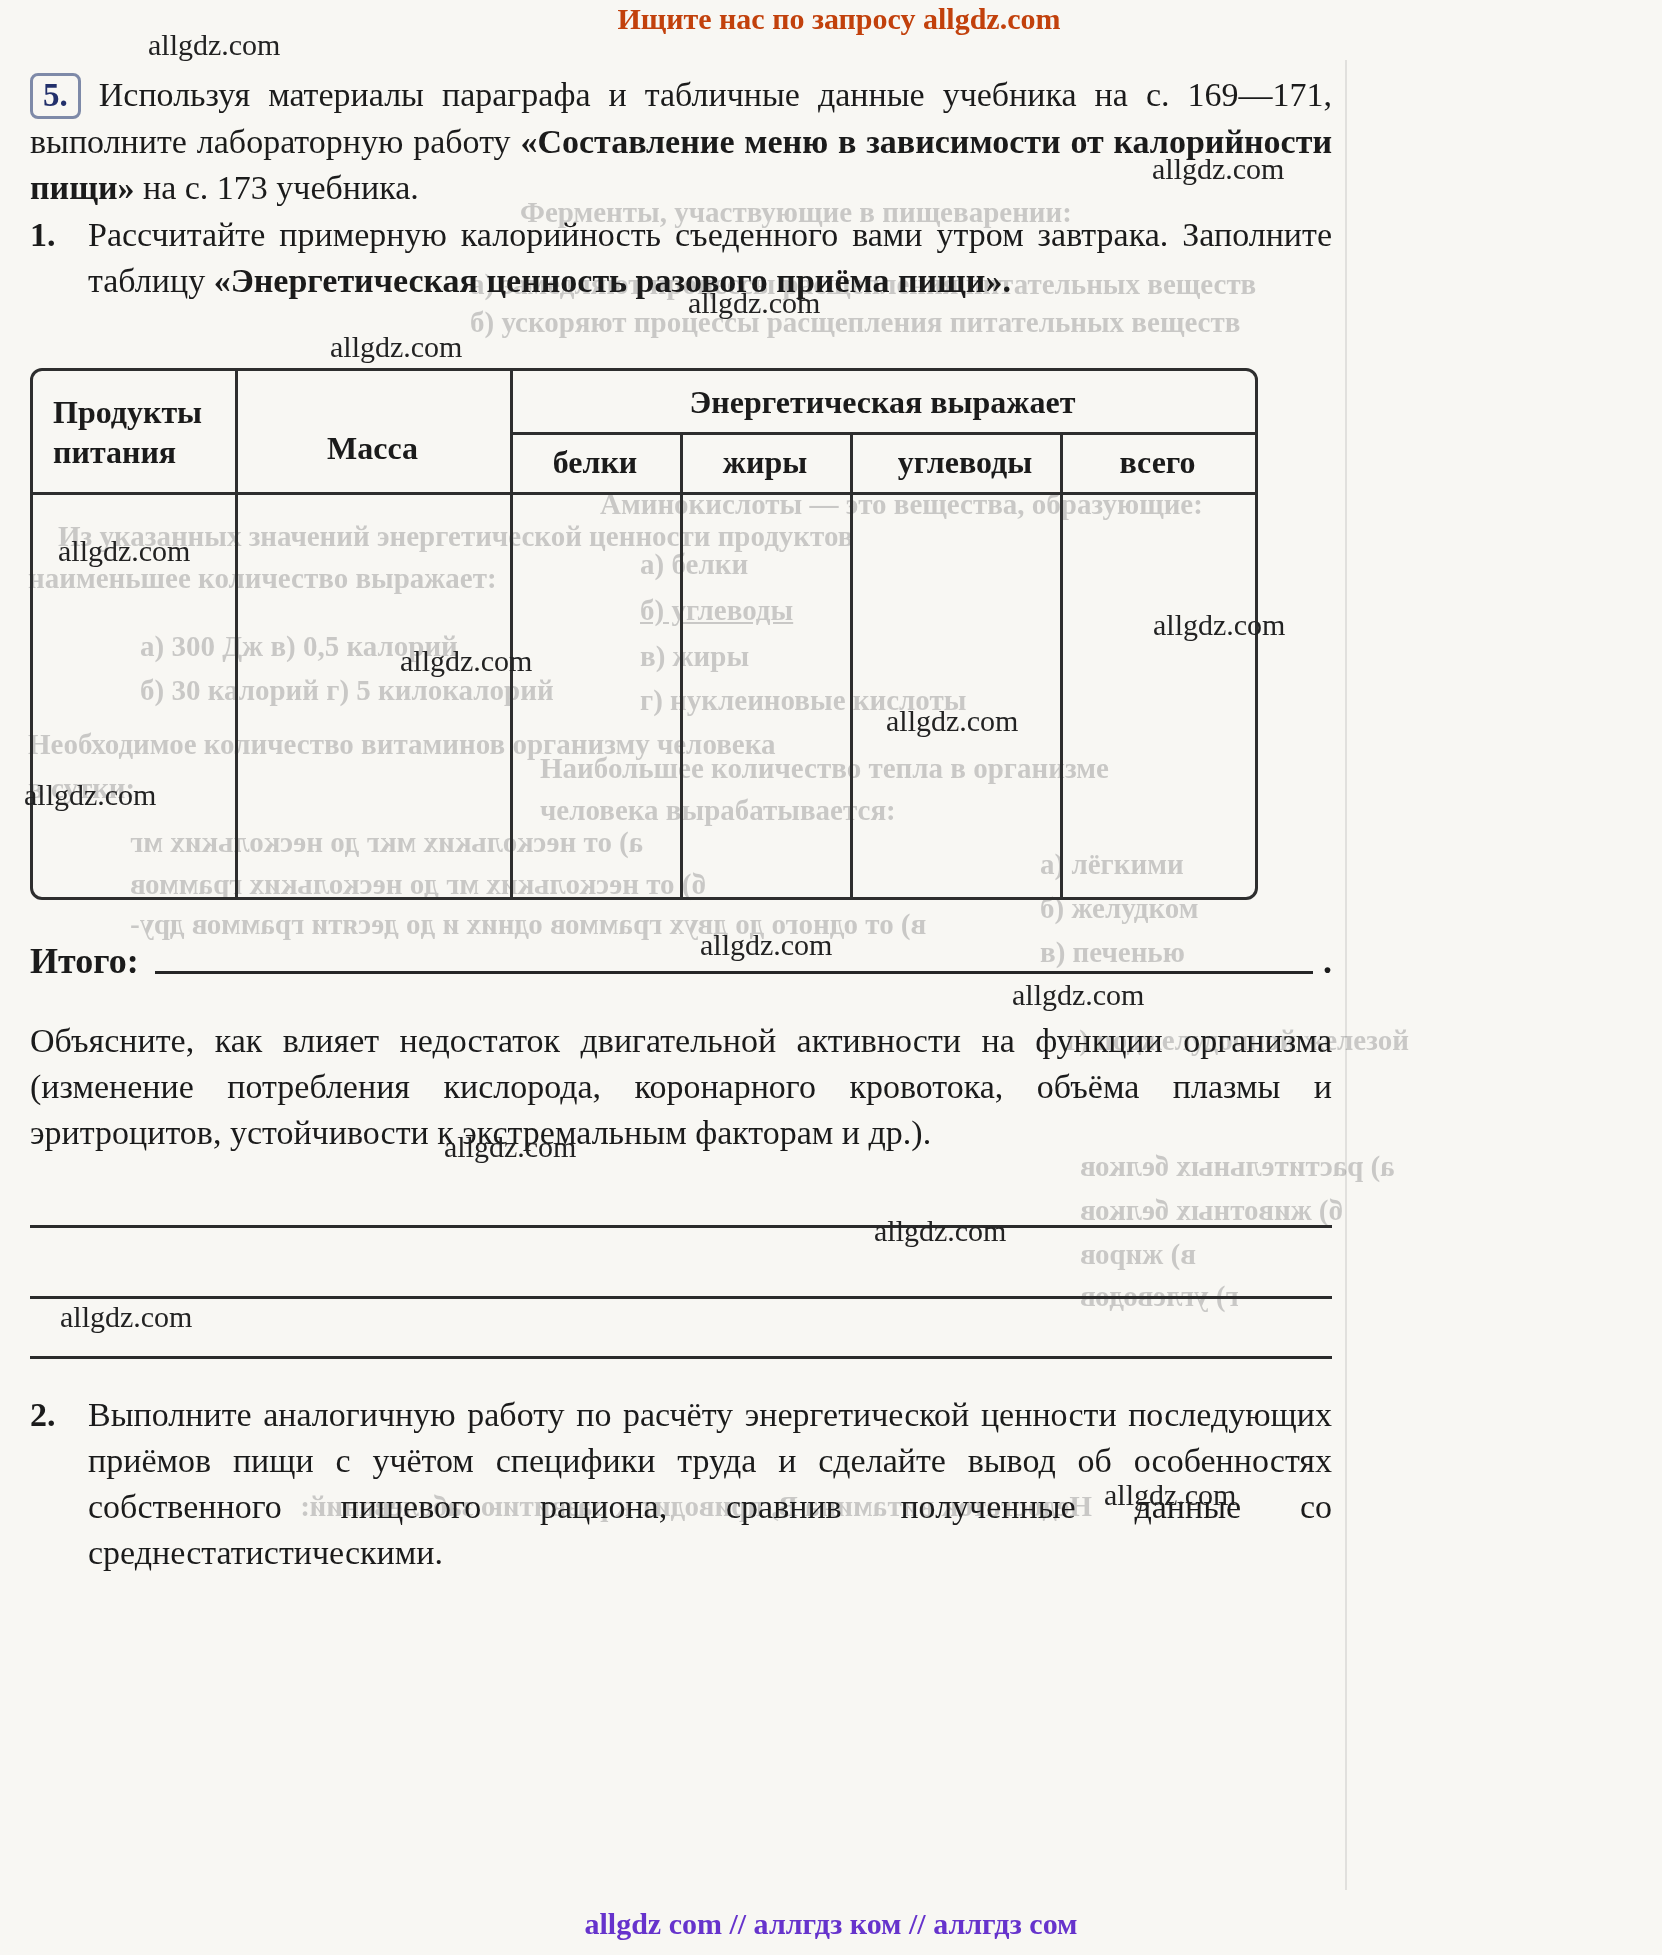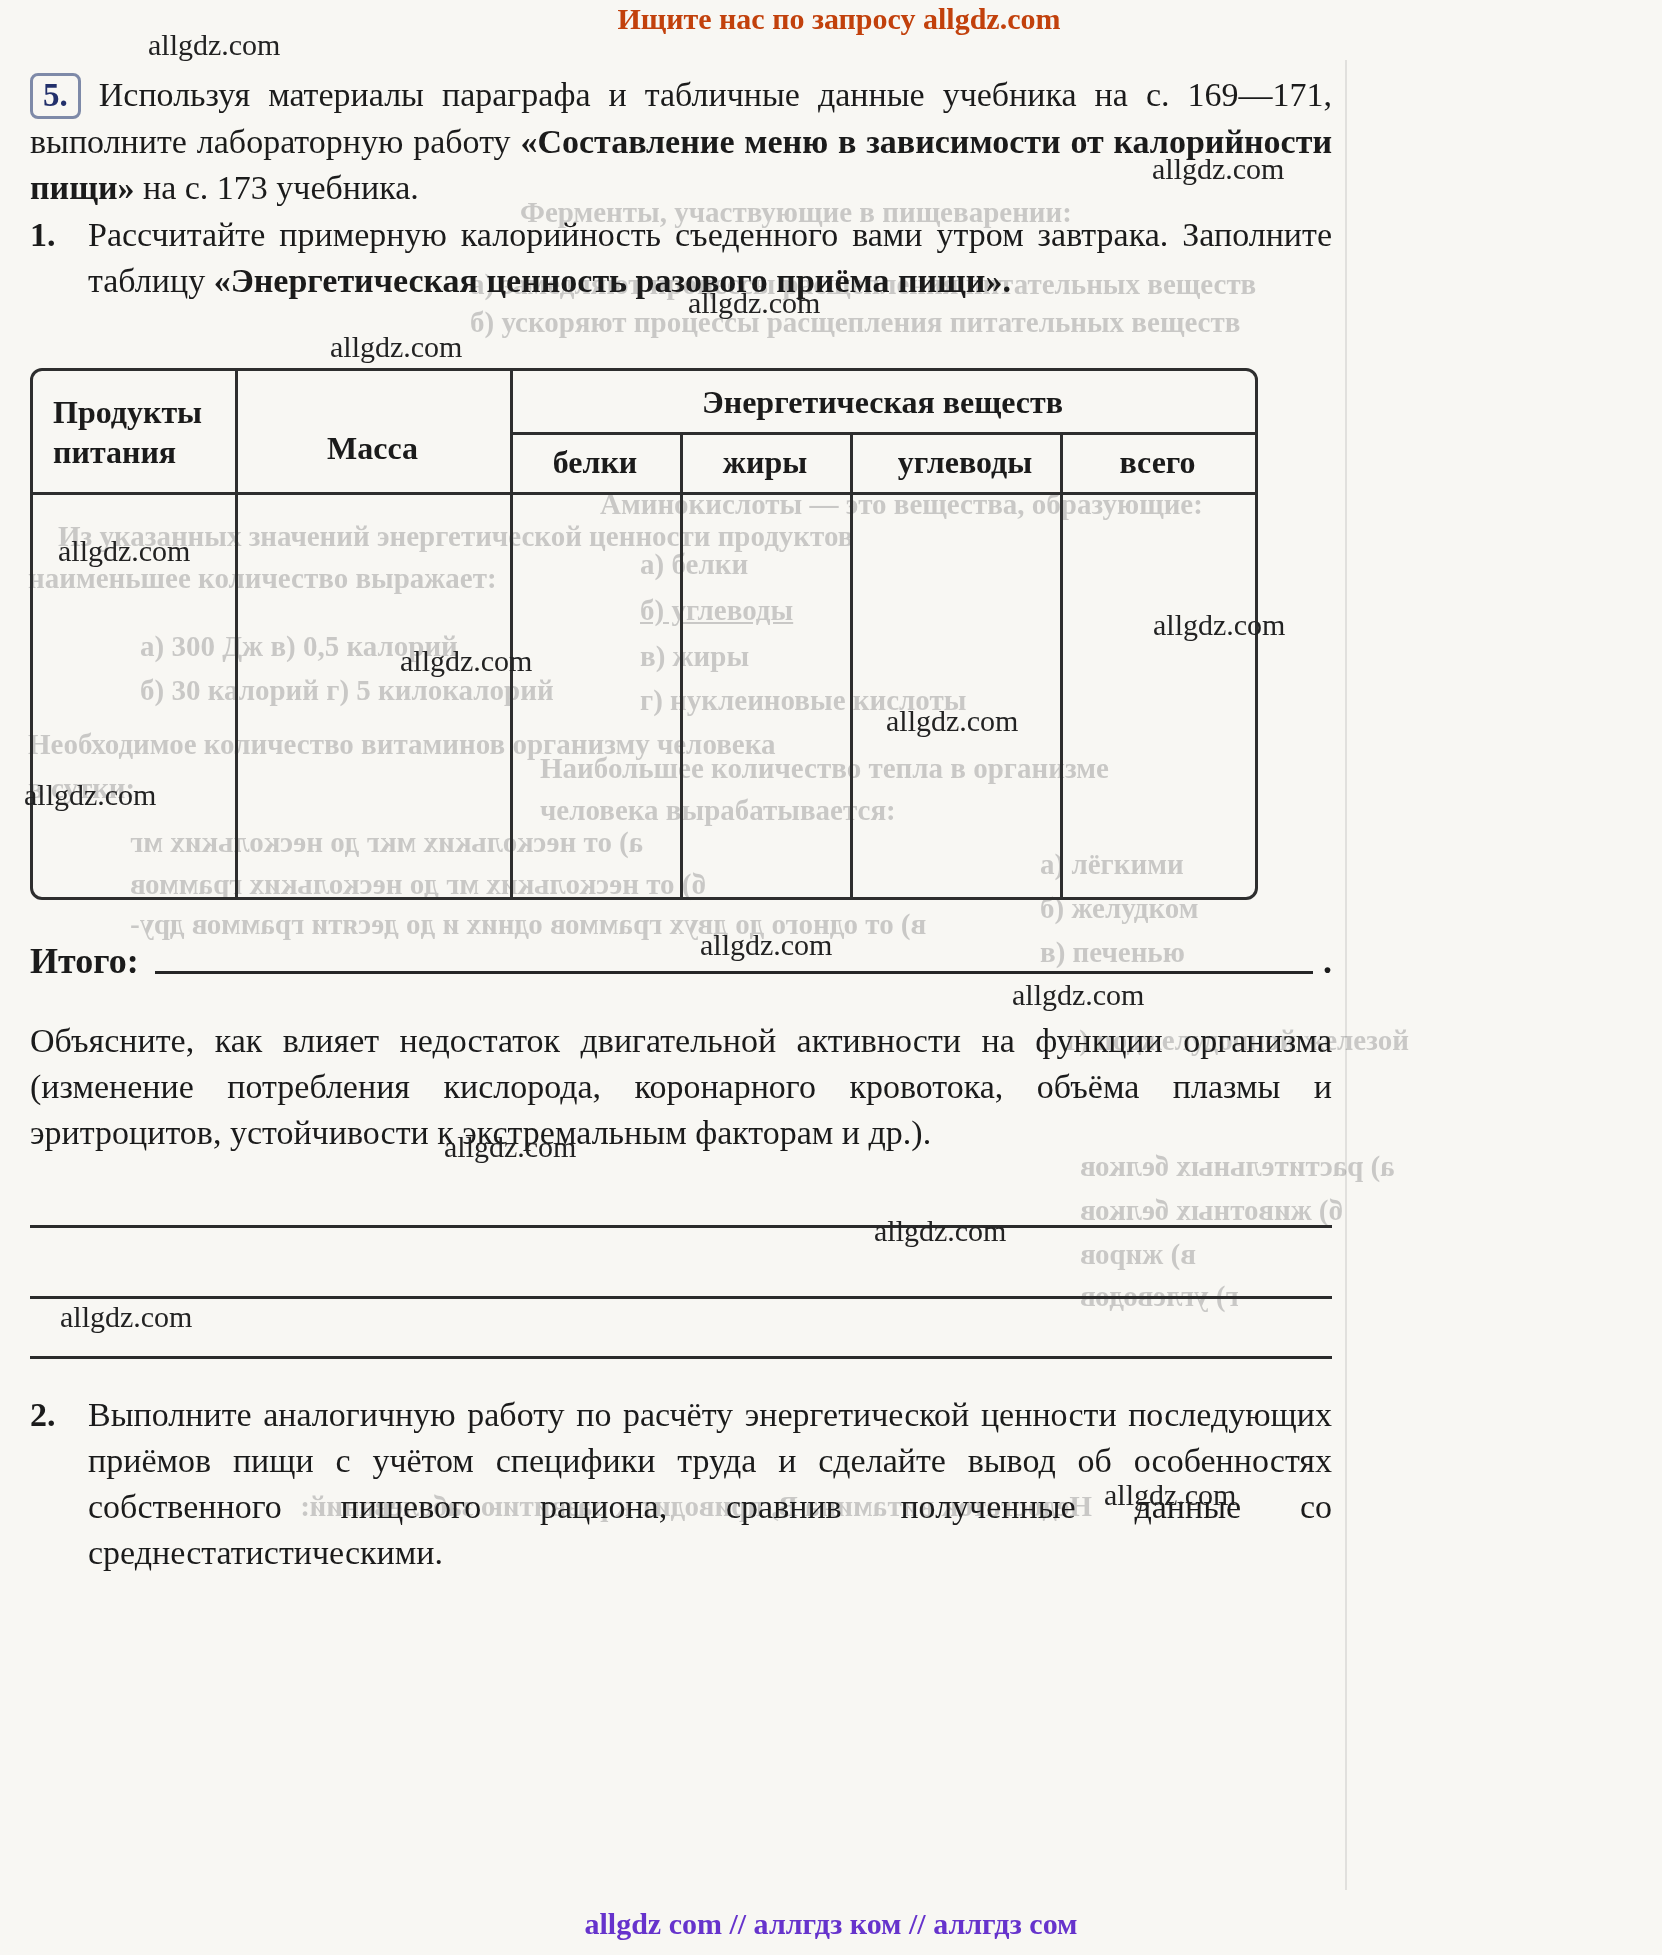--- a/index.html
+++ b/index.html
@@ -170,21 +170,21 @@
     <div class="vline v1"></div>
     <div class="vline v2"></div>
     <div class="vsub v3"></div>
     <div class="vsub v4"></div>
     <div class="vsub v5"></div>
     <div class="hgroup"></div>
     <div class="hheader"></div>
 
     <div class="cell c-products">Продукты питания</div>
     <div class="cell c-mass">Масса</div>
-    <div class="cell c-group">Энергетическая веществ</div>
+    <div class="cell c-group">Энергетическая выражает</div>
     <div class="cell c-sub1">белки</div>
     <div class="cell c-sub2">жиры</div>
     <div class="cell c-sub3">углеводы</div>
     <div class="cell c-sub4">всего</div>
 
     <div class="t-body"></div>
   </div>
 
   <div class="totals">
     <span>Итого:</span>

